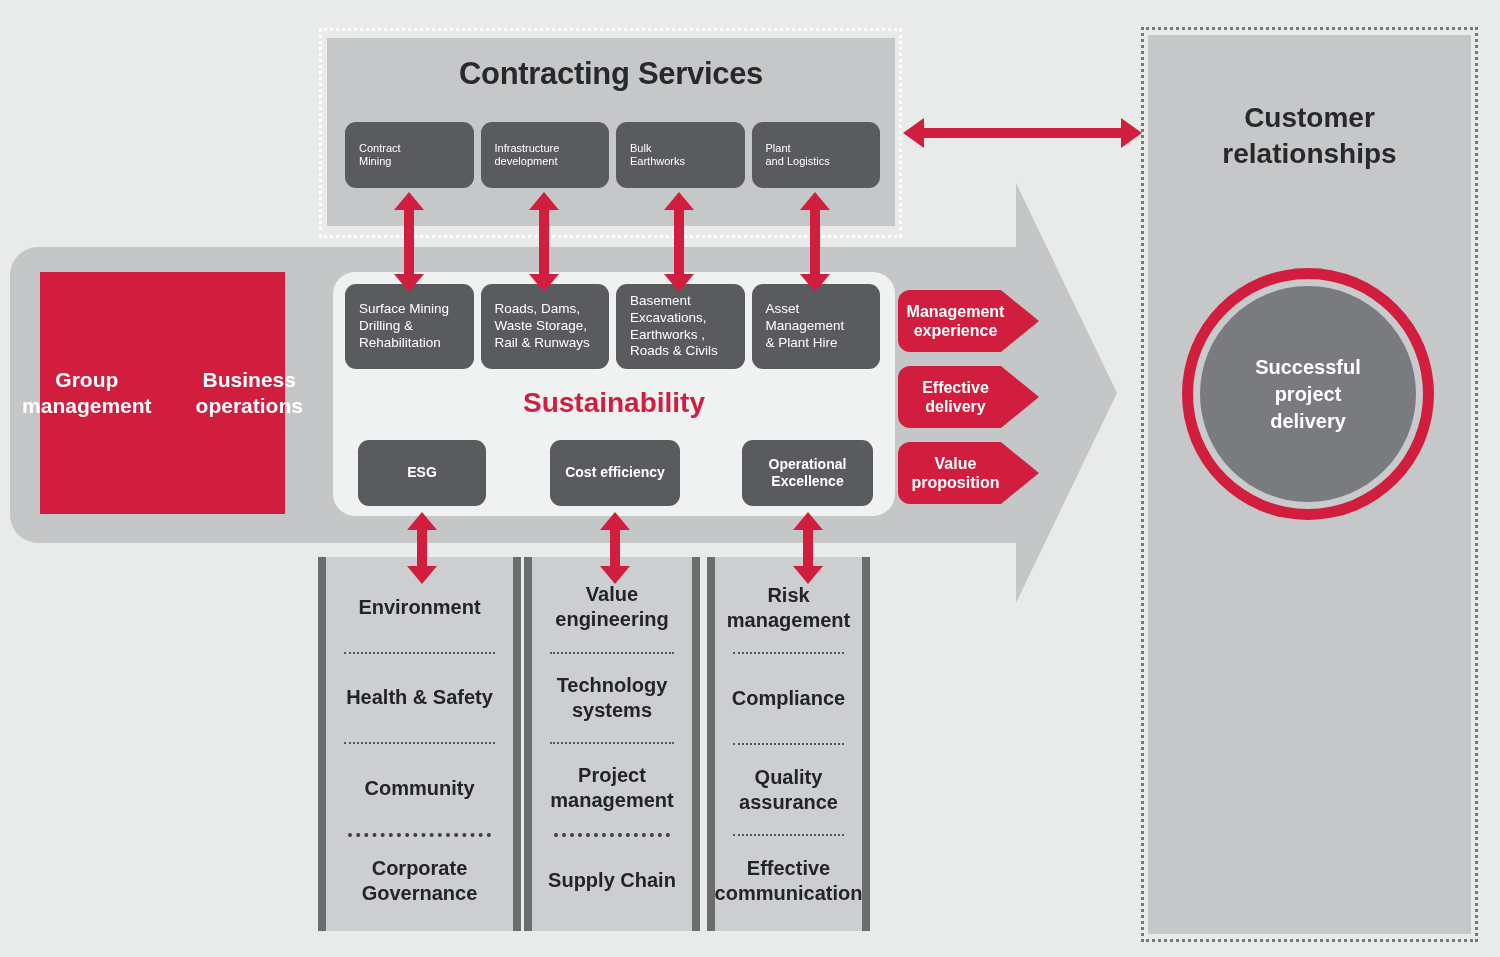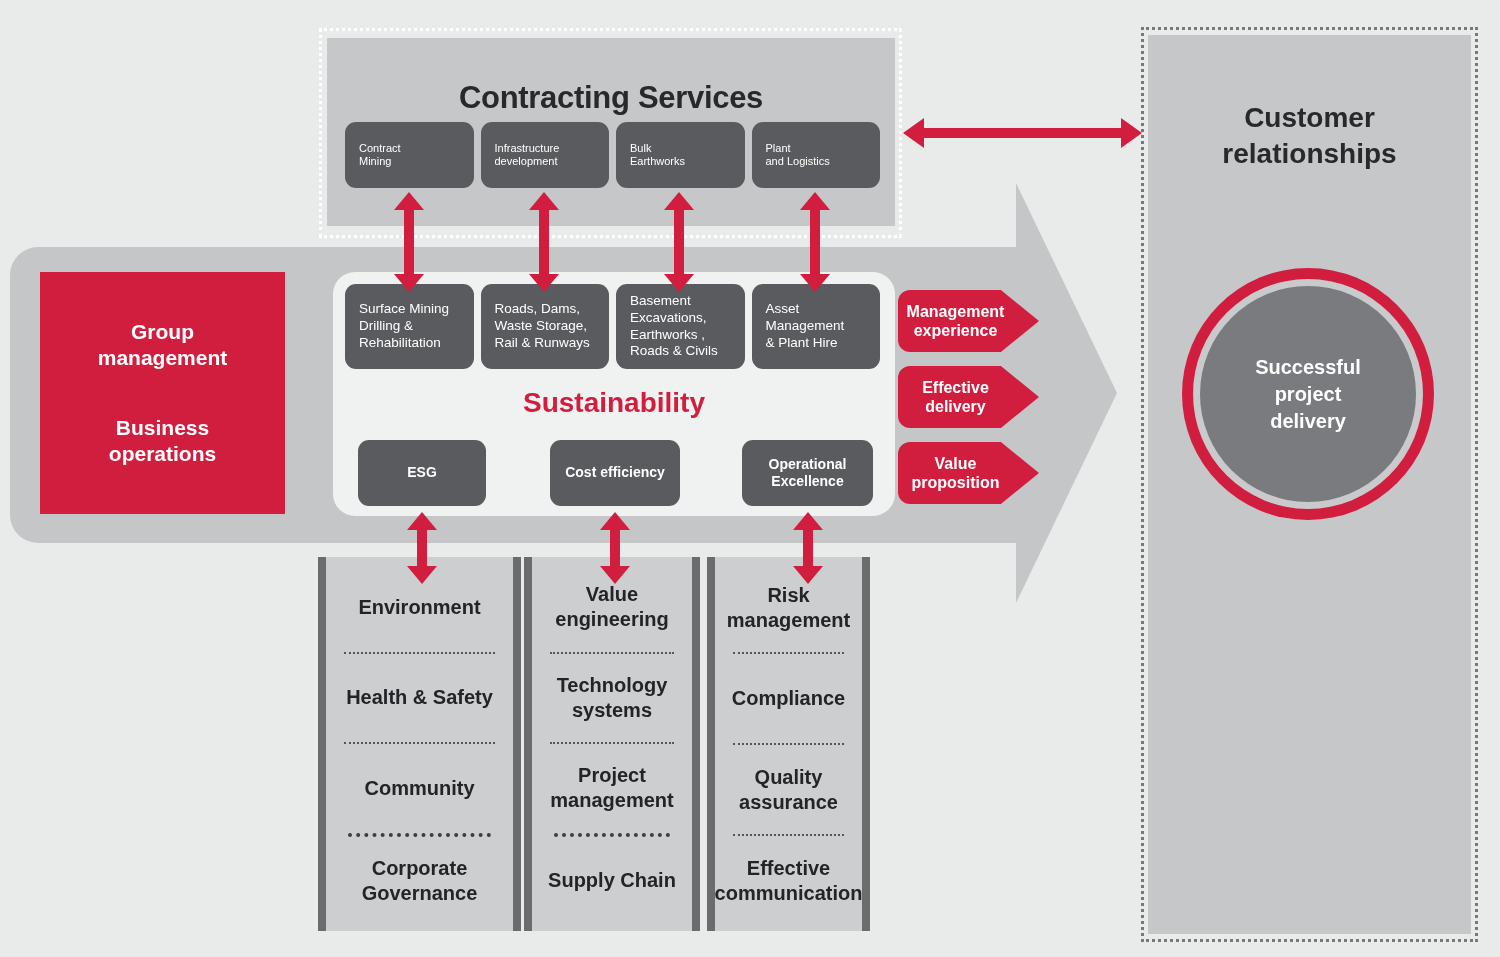--- a/index.html
+++ b/index.html
@@ -20,21 +20,21 @@
   .pre{white-space:pre-line;}
 
   
   .arrow-band{position:absolute;left:10px;top:247px;width:1007px;height:296px;background:var(--arrow);border-radius:28px 0 0 28px;}
   .arrow-head{position:absolute;left:1016px;top:183px;width:101px;height:420px;background:var(--arrow);
     clip-path:polygon(0 0,100% 50%,0 100%);}
 
   
   .cs-outline{position:absolute;left:319px;top:28px;width:583px;height:210px;border:3px dotted #ffffff;}
   .cs-fill{position:absolute;left:327px;top:38px;width:568px;height:188px;background:var(--panel);}
-  .cs-title{position:absolute;left:327px;top:56px;width:568px;text-align:center;font-size:31px;font-weight:bold;color:var(--ink);letter-spacing:-0.3px;margin-top:24px;}
+  .cs-title{position:absolute;left:327px;top:56px;width:568px;text-align:center;font-size:31px;font-weight:bold;color:var(--ink);letter-spacing:-0.3px;}
   .row{position:absolute;display:flex;gap:7px;}
   .top-row{left:345px;top:122px;width:535px;height:66px;}
   .mid-row{left:345px;top:284px;width:535px;height:85px;}
   .dark-box{flex:1;background:var(--dark);border-radius:11px;color:#fff;display:flex;align-items:center;padding:6px 8px 6px 14px;line-height:1.22;}
   .top-row .dark-box{font-size:11px;}
   .mid-row .dark-box{font-size:13.5px;line-height:1.25;}
 
   
   .white-box{position:absolute;left:333px;top:272px;width:562px;height:244px;background:var(--whitebox);border-radius:22px;}
   .sus-title{position:absolute;left:333px;top:387px;width:562px;text-align:center;font-size:28px;font-weight:bold;color:var(--red);}
@@ -44,21 +44,21 @@
   .pillar.p3{left:742px;width:131px;}
 
   
   .tag{position:absolute;left:898px;width:141px;height:62px;background:var(--red);color:#fff;font-weight:bold;font-size:16px;line-height:1.2;display:flex;align-items:center;justify-content:center;text-align:center;padding:4px 34px 4px 8px;border-radius:12px 0 0 12px;
     clip-path:polygon(0 0,73% 0,100% 50%,73% 100%,0 100%);z-index:4;}
   .tag.t1{top:290px;}
   .tag.t2{top:366px;}
   .tag.t3{top:442px;}
 
   
-  .gm-box{position:absolute;left:40px;top:272px;width:245px;height:242px;background:var(--red);color:#fff;display:flex;flex-direction:column;align-items:center;justify-content:center;gap:44px;text-align:center;font-weight:bold;font-size:21px;line-height:1.25;z-index:3;}
+  .gm-box{position:absolute;left:40px;top:272px;width:245px;height:242px;background:var(--red);color:#fff;display:flex;flex-direction:row;align-items:center;justify-content:center;gap:44px;text-align:center;font-weight:bold;font-size:21px;line-height:1.25;z-index:3;}
 
   
   .cust-outline{position:absolute;left:1141px;top:27px;width:337px;height:915px;border:3px dotted #77787a;}
   .cust-fill{position:absolute;left:1148px;top:35px;width:323px;height:899px;background:var(--panel);}
   .cust-title{position:absolute;left:1148px;top:100px;width:323px;text-align:center;font-size:28px;font-weight:bold;color:var(--ink);line-height:1.3;}
   .circle-outer{position:absolute;left:1182px;top:268px;width:252px;height:252px;border-radius:50%;background:var(--red);padding:11px;z-index:3;}
   .circle-gap{width:100%;height:100%;border-radius:50%;background:#c9cacc;padding:7px;}
   .circle-core{width:100%;height:100%;border-radius:50%;background:#7a7b7e;color:#fff;display:flex;align-items:center;justify-content:center;text-align:center;font-weight:bold;font-size:20px;line-height:1.35;}
 
   

